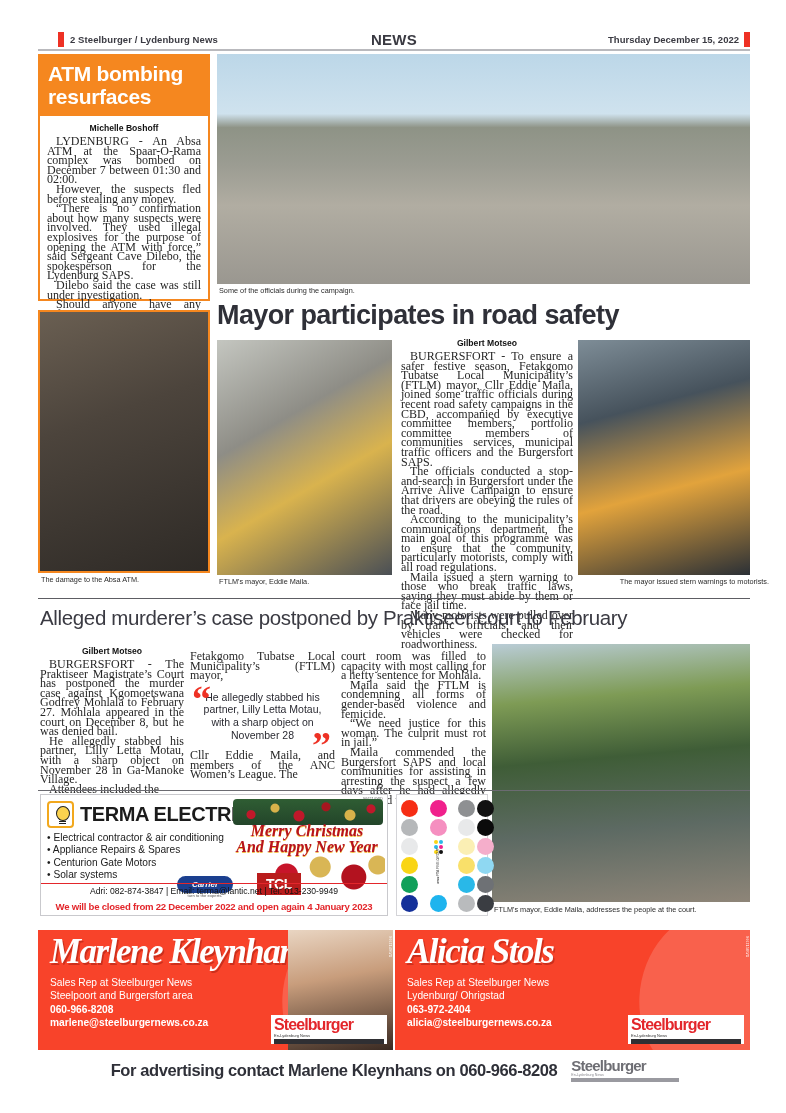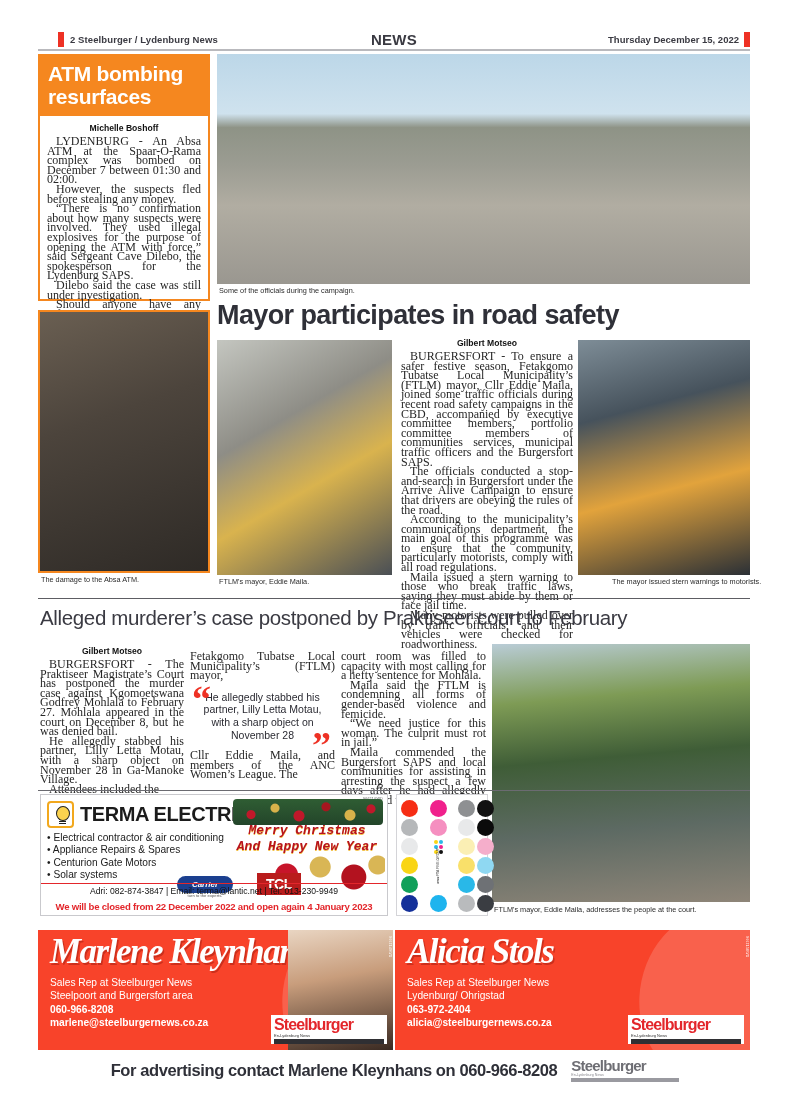--- a/index.html
+++ b/index.html
@@ -83,21 +83,21 @@
     background: linear-gradient(150deg,#c4c6c0 0%,#8e8d86 35%,#d9b34e 60%,#4a4f55 100%);
   }
   .cap-mayor-mid { position: absolute; left: 219px; top: 578px; width: 175px; }
 
   .mayor-col { position: absolute; left: 401px; top: 338px; width: 172px; }
 
   .photo-mayor-right {
     position: absolute; left: 578px; top: 340px; width: 172px; height: 235px;
     background: linear-gradient(165deg,#7e8d97 0%,#46525c 30%,#e2a33c 62%,#2b3036 100%);
   }
-  .cap-mayor-right { position: absolute; left: 612px; top: 578px; width: 172px; }
+  .cap-mayor-right { position: absolute; left: 597px; top: 578px; width: 172px; text-align: right; }
 
   .rule-mid {
     position: absolute; left: 38px; top: 598px; width: 712px; height: 1.4px; background: #5d5d63;
   }
 
   
   .murder-head {
     position: absolute; left: 40px; top: 606px; width: 710px;
     font-size: 20.5px; color: #3a3a42; letter-spacing: -.35px;
     font-family: "Liberation Sans", sans-serif;
@@ -144,22 +144,22 @@
   .bulb:before {
     content: ""; position: absolute; left: 10px; top: 16px; width: 7px; height: 7px;
     background: repeating-linear-gradient(#222 0 1px, #fff 1px 2.2px);
   }
   .terma-name { font-size: 20px; font-weight: bold; color: #1b1b1b; margin-left: 6px; letter-spacing: -.4px; }
   .terma-list { list-style: none; margin: 4px 0 0 6px; }
   .terma-list li { font-size: 10.2px; color: #1b1b1b; line-height: 12.4px; }
   .terma-list li:before { content: "\2022  "; }
   .xmas {
     position: absolute; right: 4px; top: 28px; width: 152px; text-align: center;
-    font-family: Liberation Mono, monospace; font-style: italic; font-weight: bold;
-    color: #b7121f; font-size: 13px; line-height: 16px;
+    font-family: Liberation Serif, serif; font-style: italic; font-weight: bold;
+    color: #b7121f; font-size: 16px; line-height: 16px;
     text-shadow: 0 1px 0 #f3c14a;
   }
   .wreath {
     position: absolute; right: 4px; top: 4px; width: 150px; height: 26px;
     background:
       radial-gradient(circle at 12% 60%, #c0182a 0 4px, transparent 5px),
       radial-gradient(circle at 28% 35%, #d8b24a 0 4px, transparent 5px),
       radial-gradient(circle at 44% 65%, #c0182a 0 5px, transparent 6px),
       radial-gradient(circle at 62% 30%, #a5161f 0 4px, transparent 5px),
       radial-gradient(circle at 78% 62%, #d8b24a 0 5px, transparent 6px),

